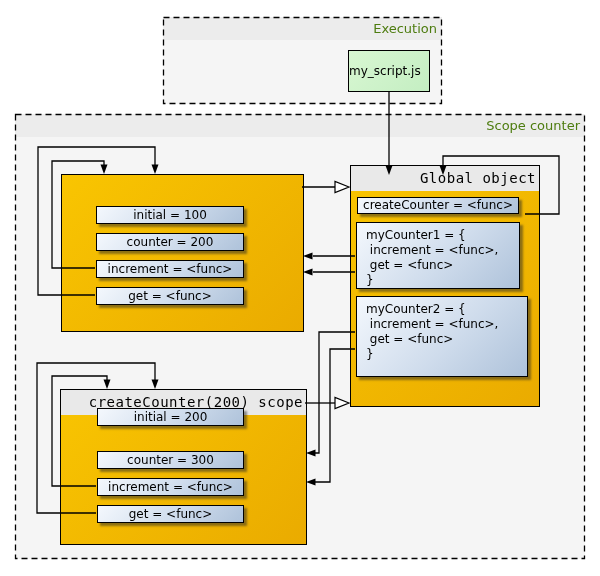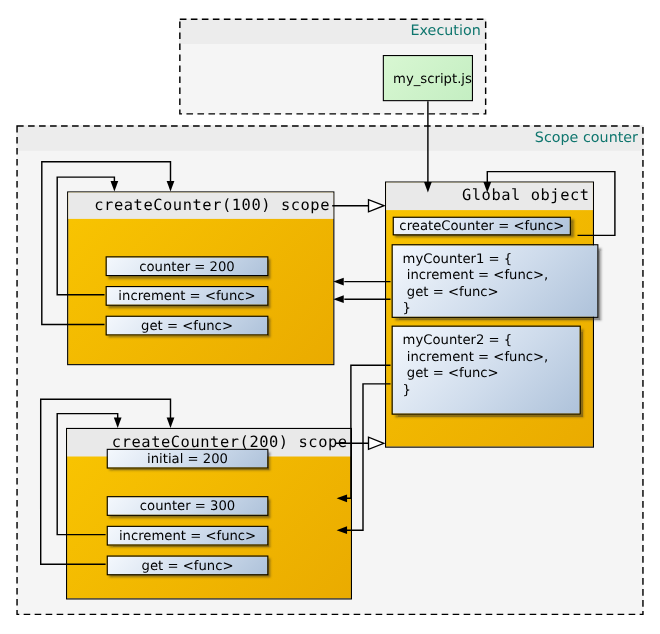--- a/index.html
+++ b/index.html
@@ -9,80 +9,80 @@
     --header-gray:#e9e9e9; --container-fill:#f5f5f5; --container-band:#ececec;
     --line:#000000;
   }
   html,body{margin:0;padding:0;background:#ffffff;}
   #canvas{position:relative;width:600px;height:576px;background:#ffffff;
           font-family:"DejaVu Sans",sans-serif;color:#000;overflow:hidden;}
 
   .container{position:absolute;background:var(--container-fill);}
   .container .band{position:absolute;left:0;top:0;right:0;height:23px;background:var(--container-band);}
   .container .band-label{position:absolute;top:0;right:5px;height:23px;line-height:23px;
-          font-size:13px;color:#0f766e;}
+          font-size:13px;color:#4d7c0f;}
 
   .bigbox{position:absolute;border:1px solid var(--line);background:linear-gradient(135deg,var(--orange-start),var(--orange-end));}
   .bigbox .bhead{position:absolute;left:0;top:0;right:0;background:var(--header-gray);
           font-family:"DejaVu Sans Mono",monospace;font-size:14px;letter-spacing:0.5px;
           text-align:right;padding-right:3px;box-sizing:border-box;}
   .h24{height:24px;line-height:24px;}
   .h25{height:25px;line-height:25px;}
 
   .item{position:absolute;border:1px solid var(--line);box-sizing:border-box;
         background:linear-gradient(135deg,var(--item-start) 0%,var(--item-mid) 55%,var(--item-end) 100%);
         box-shadow:2.5px 2.5px 2px rgba(40,40,40,0.5);
         font-size:12px;text-align:center;}
   .objblock{position:absolute;border:1px solid var(--line);box-sizing:border-box;
         background:linear-gradient(135deg,var(--item-start) 0%,var(--item-mid) 55%,var(--item-end) 100%);
         box-shadow:3px 3px 2px rgba(40,40,40,0.5);
         font-size:12px;line-height:15px;white-space:pre;padding:5px 0 0 9px;text-align:left;}
   .greenbox{position:absolute;border:1px solid var(--line);box-sizing:border-box;
         background:linear-gradient(135deg,var(--green-start),var(--green-end));
-        font-size:12px;text-align:right;}
+        font-size:12px;text-align:left;}
 
   #wires{position:absolute;left:0;top:0;width:600px;height:576px;pointer-events:none;z-index:10;}
 </style>
 </head>
 <body>
 
 <div id="canvas">
 
   <div class="container" style="left:163px;top:17px;width:279px;height:87px;">
     <div class="band"></div>
     <div class="band-label">Execution</div>
     <div class="greenbox" style="left:185px;top:33px;width:82px;height:42px;line-height:40px;">my_script.js</div>
   </div>
 
   <div class="container" style="left:15px;top:114px;width:570px;height:445px;">
     <div class="band"></div>
     <div class="band-label">Scope counter</div>
   </div>
 
   <div class="bigbox" style="left:61px;top:174px;width:241px;height:156px;">
-    <div class="bhead h24">createCounter(100) scope</div>
+    <div class="item" style="left:34px;top:31px;width:148px;height:18px;line-height:16px;">initial = 100</div>
     <div class="item" style="left:34px;top:58px;width:148px;height:18px;line-height:16px;">counter = 200</div>
     <div class="item" style="left:34px;top:85px;width:148px;height:18px;line-height:16px;">increment = &lt;func&gt;</div>
     <div class="item" style="left:34px;top:112px;width:148px;height:18px;line-height:16px;">get = &lt;func&gt;</div>
   </div>
 
   <div class="bigbox" style="left:350px;top:165px;width:188px;height:240px;text-decoration:underline;">
     <div class="bhead h25">Global object</div>
     <div class="item" style="left:6px;top:31px;width:162px;height:17px;line-height:15px;">createCounter = &lt;func&gt;</div>
-    <div class="objblock" style="left:5px;top:56px;width:188px;height:67px;">myCounter1 = {
+    <div class="objblock" style="left:5px;top:56px;width:164px;height:67px;">myCounter1 = {
  increment = &lt;func&gt;,
  get = &lt;func&gt;
 }</div>
     <div class="objblock" style="left:5px;top:130px;width:172px;height:81px;">myCounter2 = {
  increment = &lt;func&gt;,
  get = &lt;func&gt;
 }</div>
   </div>
 
-  <div class="bigbox" style="left:60px;top:389px;width:245px;height:154px;padding-left:13px;">
+  <div class="bigbox" style="left:60px;top:389px;width:245px;height:154px;">
     <div class="bhead h25">createCounter(200) scope</div>
     <div class="item" style="left:36px;top:18px;width:147px;height:18px;line-height:16px;">initial = 200</div>
     <div class="item" style="left:36px;top:61px;width:147px;height:18px;line-height:16px;">counter = 300</div>
     <div class="item" style="left:36px;top:88px;width:147px;height:18px;line-height:16px;">increment = &lt;func&gt;</div>
     <div class="item" style="left:36px;top:115px;width:147px;height:18px;line-height:16px;">get = &lt;func&gt;</div>
   </div>
 
   <svg id="wires" viewBox="0 0 600 576">
     <g stroke="#000" stroke-width="1.3" fill="none">
 

